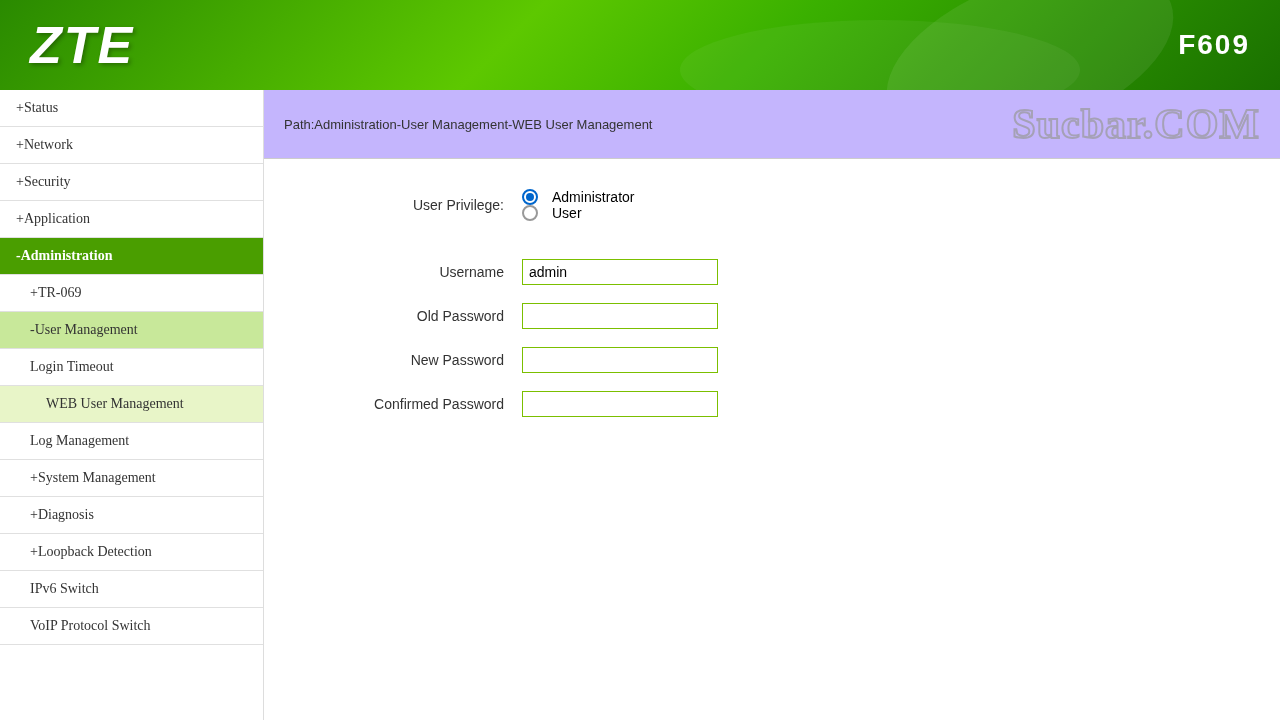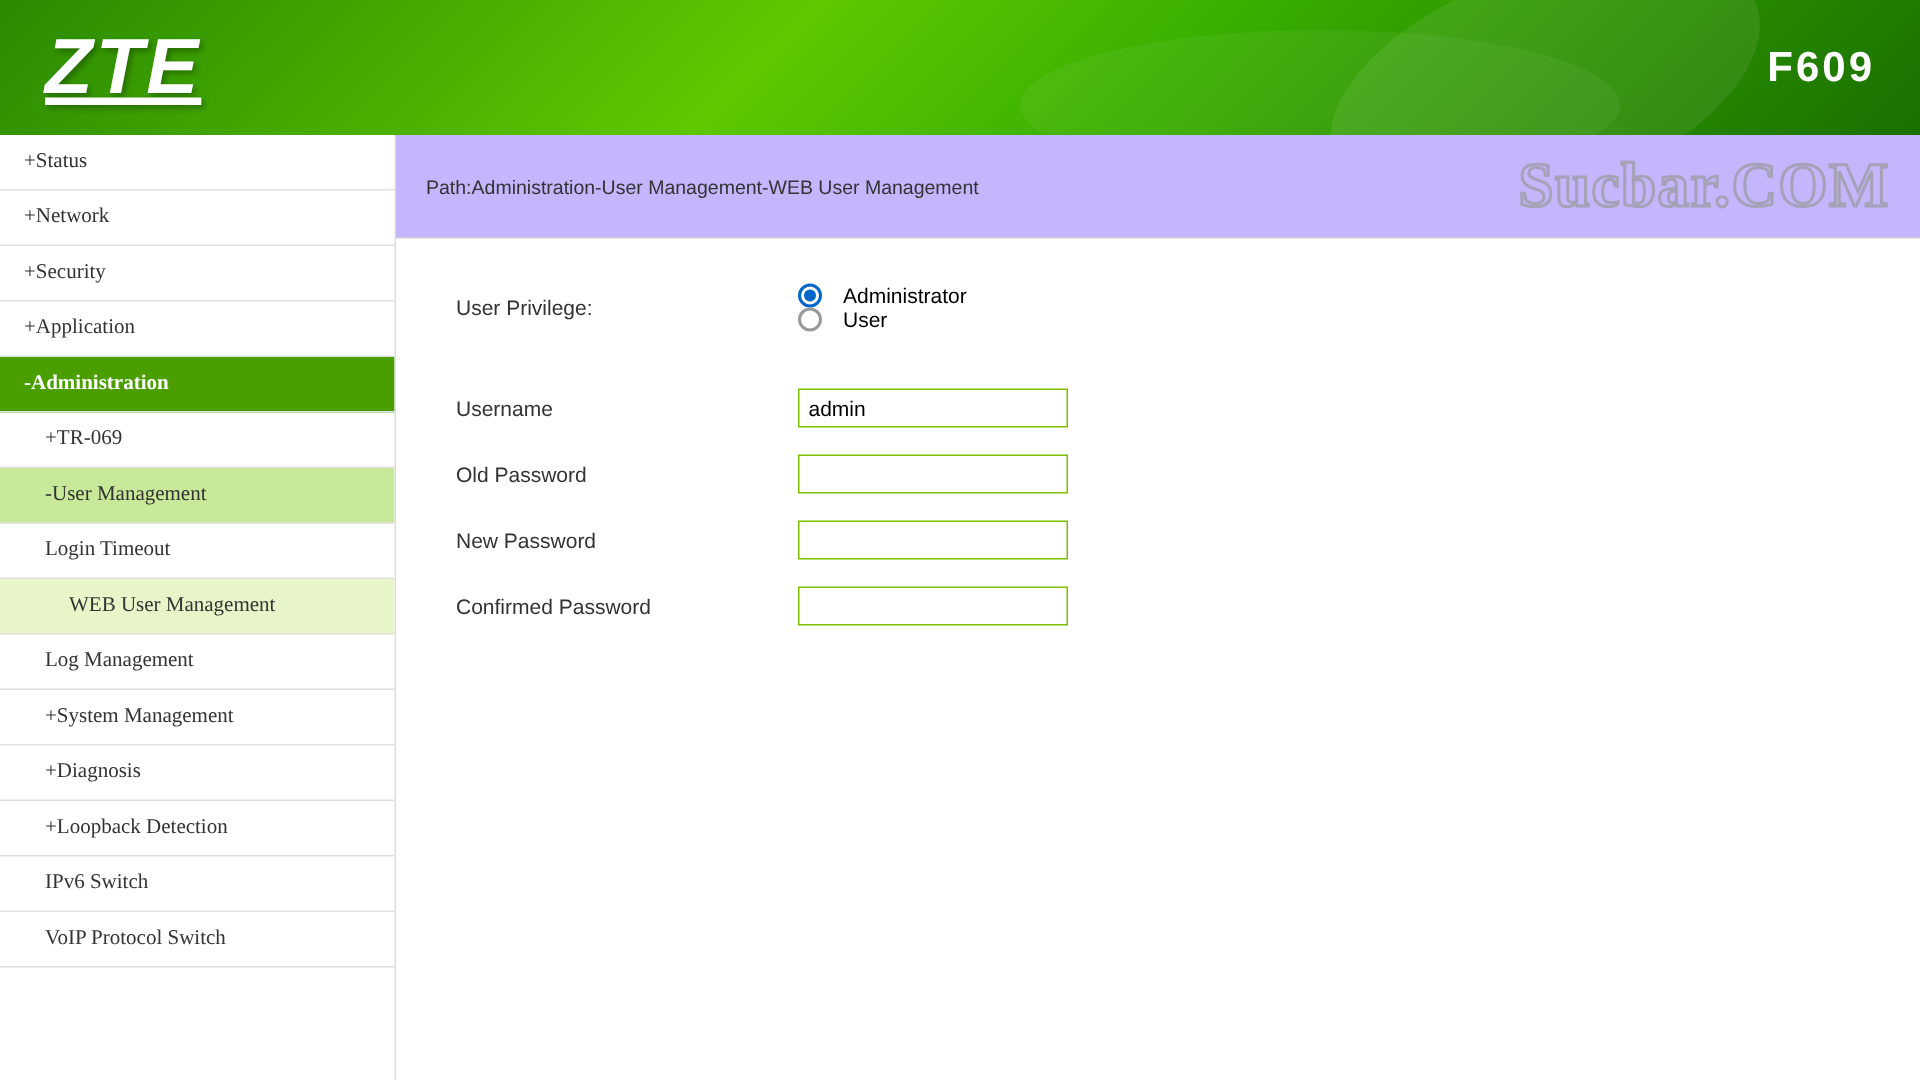--- a/index.html
+++ b/index.html
@@ -33,21 +33,20 @@
       background: rgba(255,255,255,0.05);
       border-radius: 50%;
     }
     .logo-zte {
       color: white;
       font-size: 52px;
       font-weight: bold;
       font-style: italic;
       letter-spacing: 2px;
       text-shadow: 2px 2px 4px rgba(0,0,0,0.3);
-      text-decoration: underline;
     }
     .model-name {
       color: white;
       font-size: 28px;
       font-weight: bold;
       letter-spacing: 2px;
     }
 
     
     .layout {
@@ -120,34 +119,34 @@
       flex: 1;
       padding: 30px 40px;
       background: #fff;
     }
     .radio-row {
       display: flex;
       align-items: center;
       gap: 8px;
     }
     .field-label {
-      text-align: left;
+      text-align: right;
       width: 200px;
-      margin-right: 18px;
+      margin-right: 8px;
       color: #333;
       font-size: 14px;
     }
 
     .form-row {
       display: flex;
       align-items: center;
       margin-bottom: 18px;
     }
     .form-input {
-      width: 180px;
+      width: 196px;
       padding: 4px 6px;
       border: 1px solid #7bbf00;
       outline: none;
       font-size: 14px;
       background: #fff;
     }
 
     
     .radio-custom {
       width: 16px;

